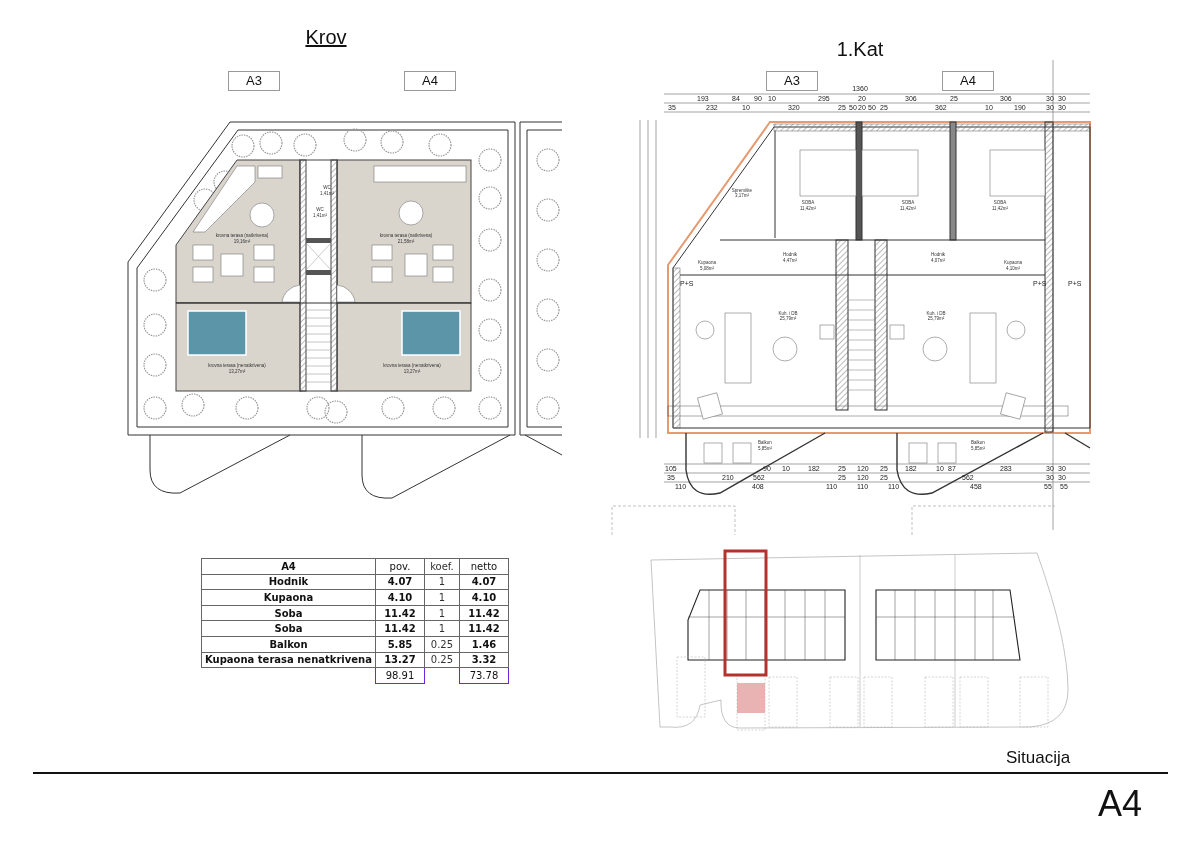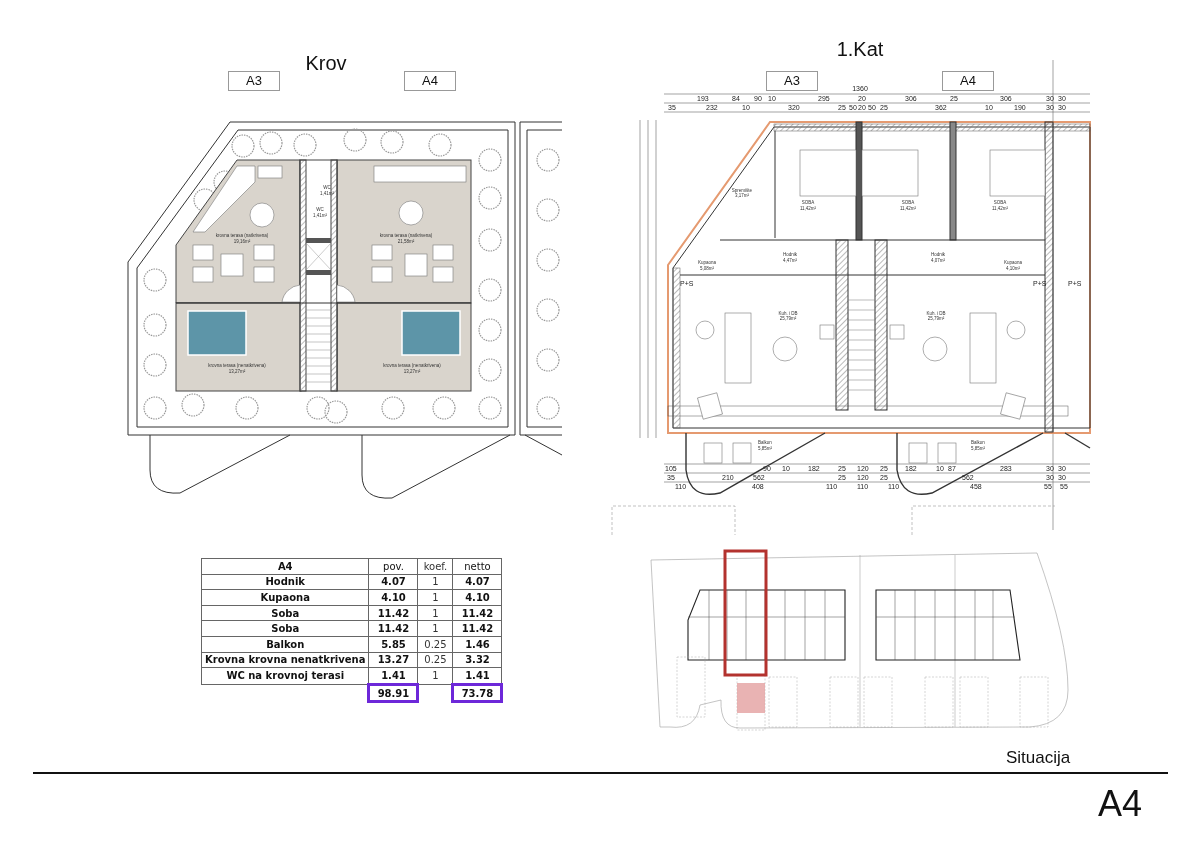--- a/index.html
+++ b/index.html
@@ -10,31 +10,31 @@
   svg{position:absolute;left:0;top:0;}
   .table{position:absolute;left:201px;top:558px;border-collapse:collapse;font-family:"DejaVu Sans",sans-serif;font-size:10px;}
   .table td{border:1px solid #666;padding:0 3px;height:14.6px;text-align:center;white-space:nowrap;}
   .table td.name{font-weight:bold;width:138px;}
   .table td.pov{font-weight:bold;width:42px;}
   .table td.koef{width:28px;color:#333;}
   .table td.netto{font-weight:bold;width:42px;}
   .table tr.head td{font-weight:normal;}
   .table tr.head td.name{font-weight:bold;}
   .table tr.total td{border:none;}
-  .table tr.total td.box{border:3px solid #6d28d9;font-weight:bold;}
+  .table tr.total td.box{border:1px solid #6d28d9;font-weight:normal;}
   .sheet-id{font-size:36px;right:58px;top:783px;}
   .situ{font-size:17px;left:1006px;top:748px;}
   .rule{left:33px;top:772px;width:1135px;height:2px;background:#111;}
   .lbl{font-size:4.5px;fill:#333;font-family:"Liberation Sans",sans-serif;}
   .dim{font-size:7px;fill:#222;font-family:"Liberation Sans",sans-serif;}
 </style>
 </head>
 <body>
 
-<div class="abs title" style="left:226px;top:52px;">Krov</div>
+<div class="abs title" style="left:226px;top:26px;text-decoration:underline;">Krov</div>
 <div class="abs unit-tag" style="left:228px;top:71px;">A3</div>
 <div class="abs unit-tag" style="left:404px;top:71px;">A4</div>
 
 <svg width="1200" height="848">
   <defs>
     <pattern id="hatch" width="4" height="4" patternUnits="userSpaceOnUse" patternTransform="rotate(45)">
       <line x1="0" y1="0" x2="0" y2="4" stroke="#777" stroke-width="1"></line>
     </pattern>
     <g id="tree">
       <circle r="11" fill="none" stroke="#999" stroke-width="1.2" stroke-dasharray="1.5 1"></circle>
@@ -396,30 +396,24 @@
     <td class="koef">1</td>
     <td class="netto">11.42</td>
   </tr>
   <tr>
     <td class="name">Balkon</td>
     <td class="pov">5.85</td>
     <td class="koef">0.25</td>
     <td class="netto">1.46</td>
   </tr>
   <tr>
-    <td class="name">Krovna krovna nenatkrivena</td>
+    <td class="name">Kupaona terasa nenatkrivena</td>
     <td class="pov">13.27</td>
     <td class="koef">0.25</td>
     <td class="netto">3.32</td>
-  </tr>
-  <tr>
-    <td class="name">WC na krovnoj terasi</td>
-    <td class="pov">1.41</td>
-    <td class="koef">1</td>
-    <td class="netto">1.41</td>
   </tr>
   <tr class="total">
     <td></td>
     <td class="box">98.91</td>
     <td></td>
     <td class="box">73.78</td>
   </tr>
 </tbody>
   </table>
 

